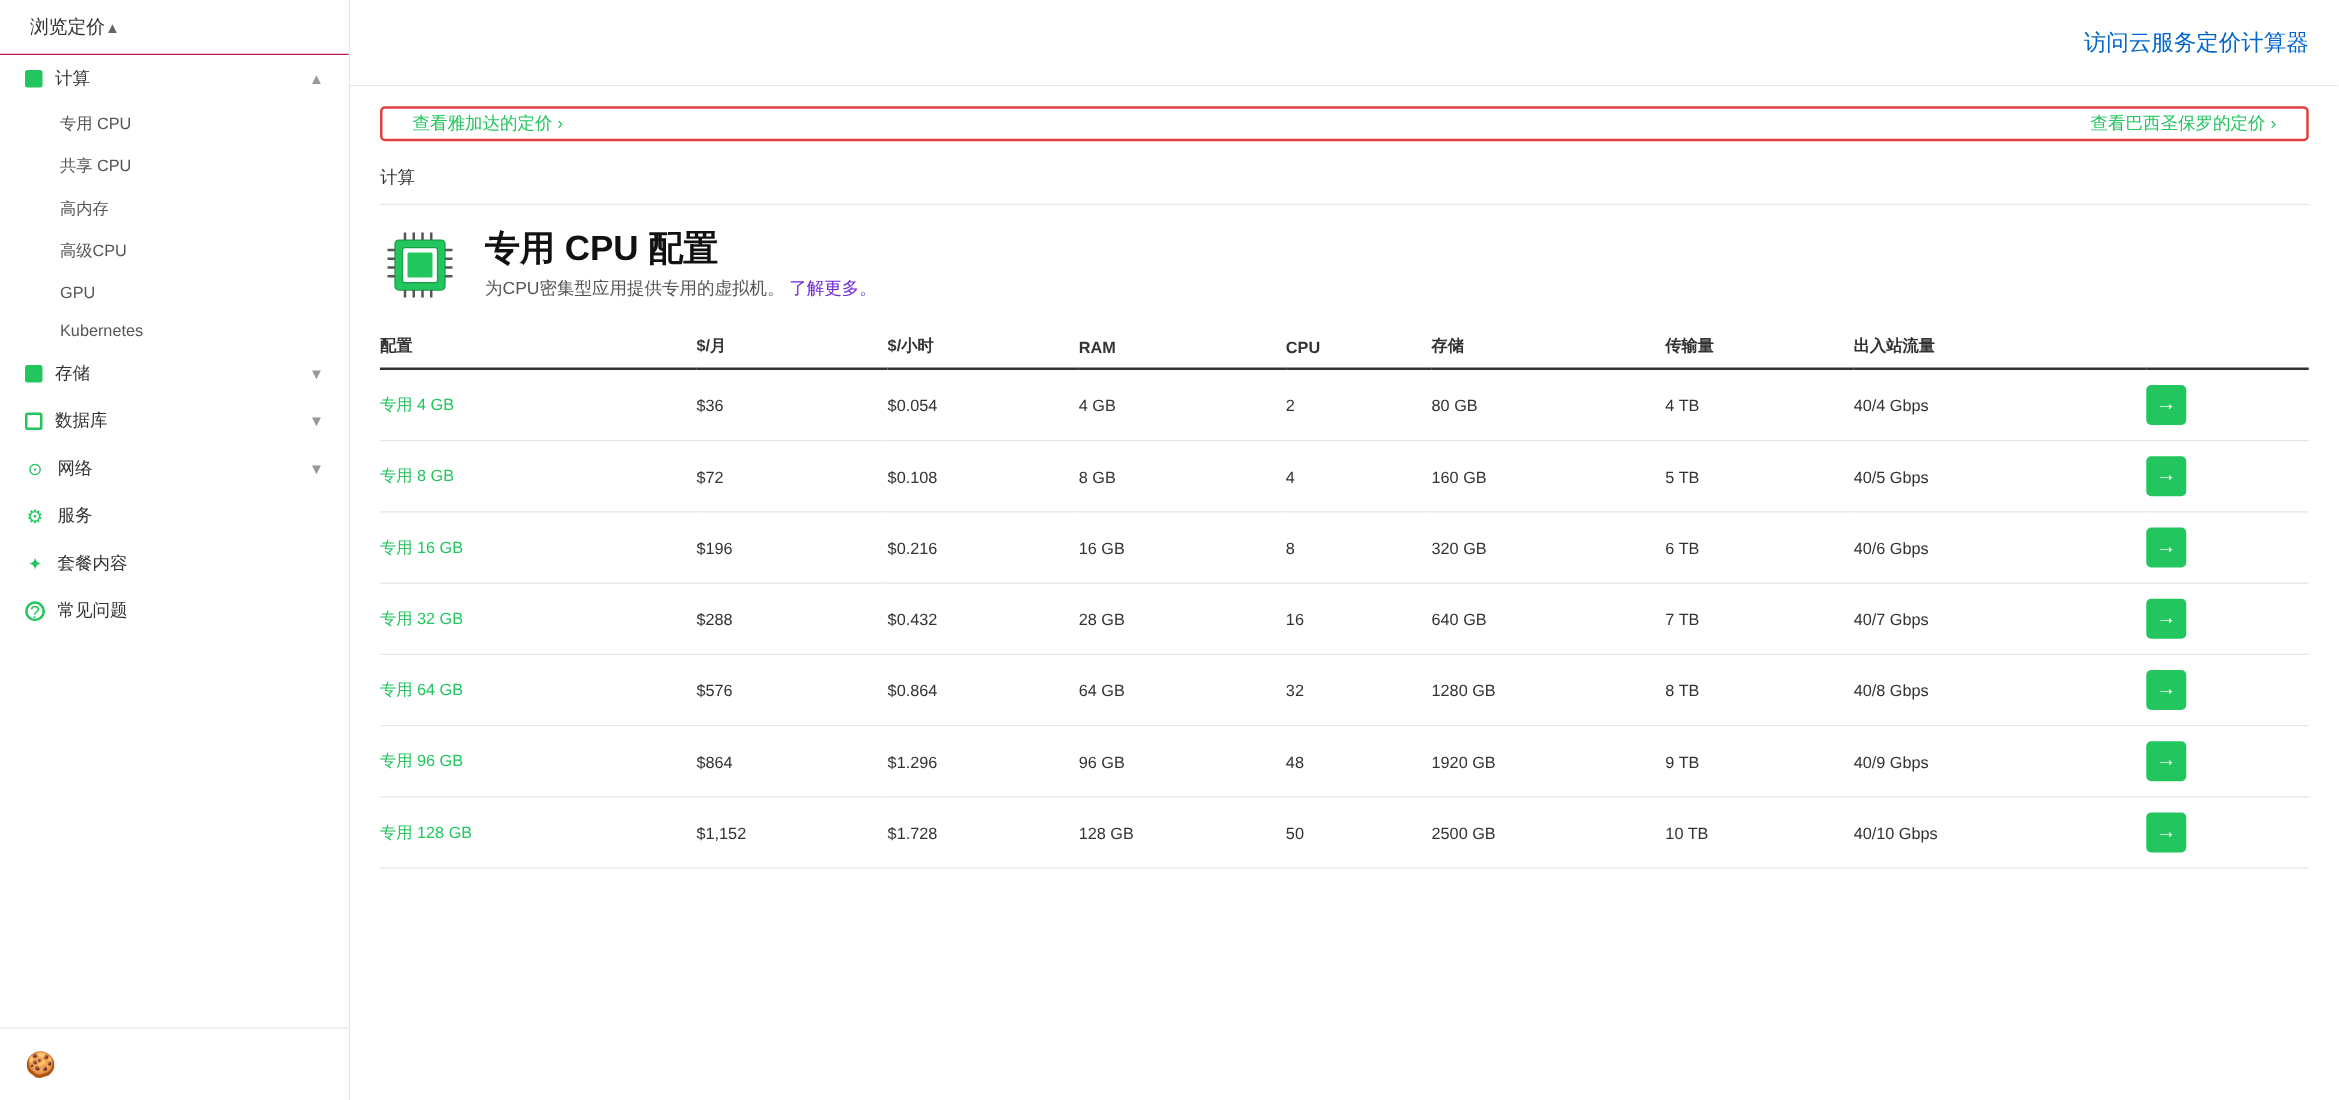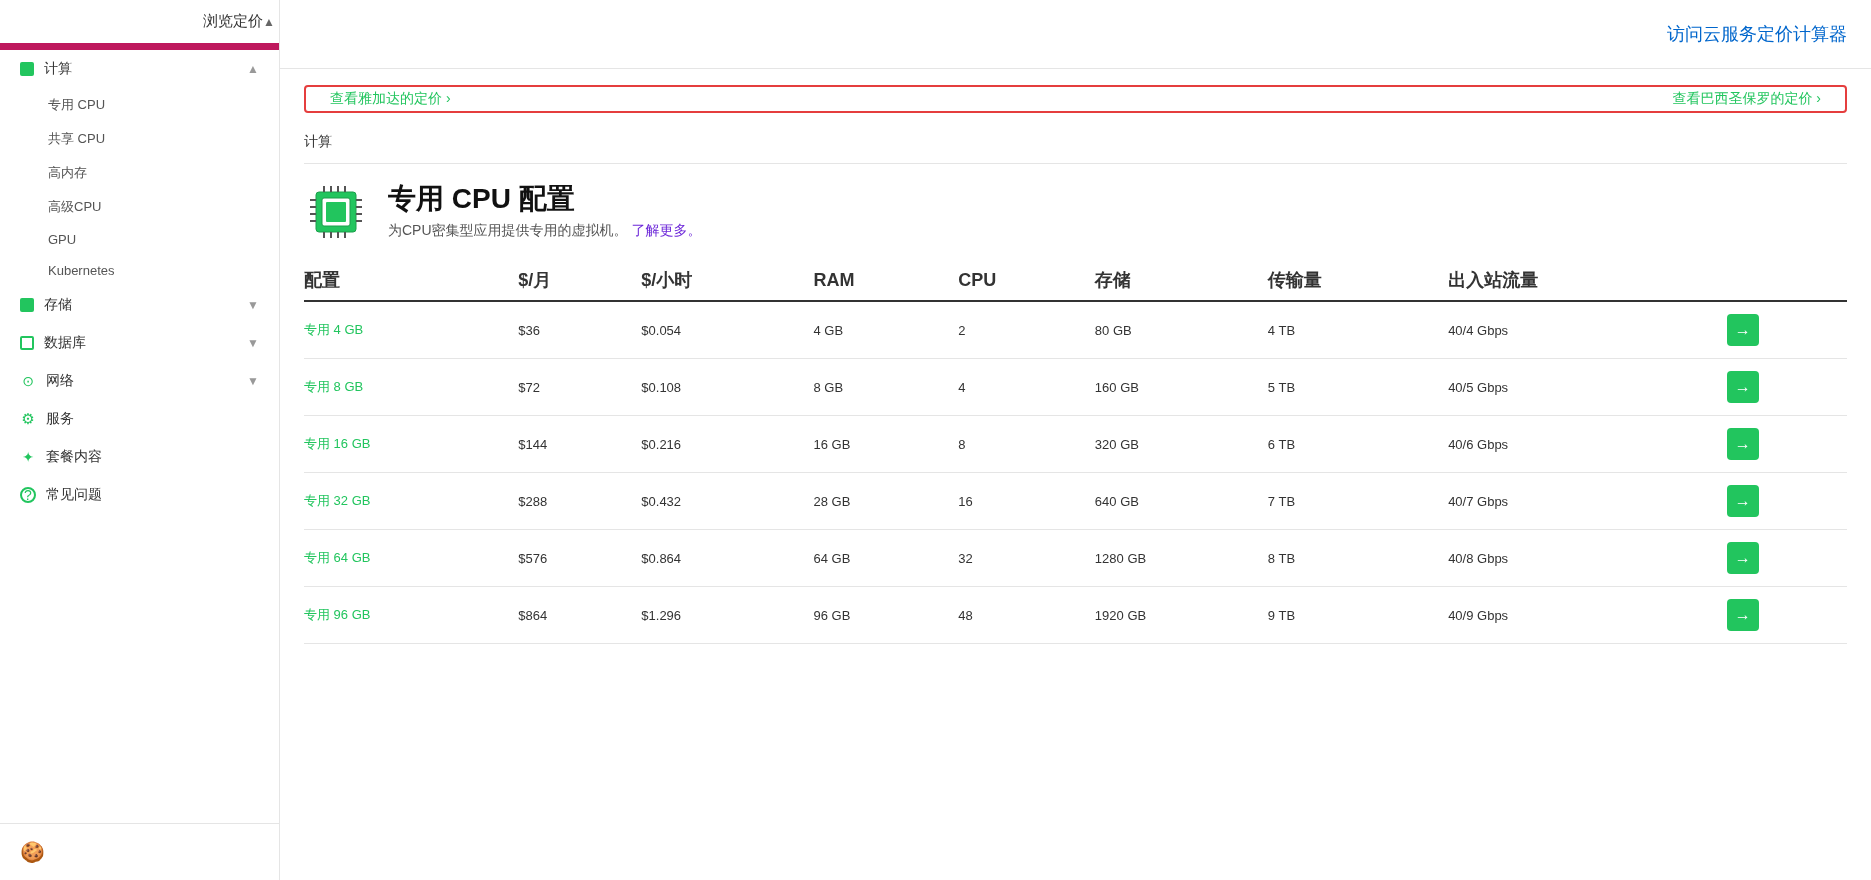--- a/index.html
+++ b/index.html
@@ -12,23 +12,23 @@
       border-right: 1px solid #e5e5e5;
       height: 100%;
       overflow-y: auto;
       background: #fff;
       display: flex;
       flex-direction: column;
     }
     .sidebar-header {
       display: flex;
       align-items: center;
-      justify-content: flex-end;
-      padding: 12px 4px;
-      border-bottom: 7px solid #be185d;
+      justify-content: flex-start;
+      padding: 12px 24px;
+      border-bottom: 1px solid #be185d;
       font-size: 15px;
       font-weight: 500;
       color: #333;
     }
     .sidebar-header .chevron { font-size: 12px; color: #666; }
 
     .sidebar-section {
       padding: 0;
     }
     .sidebar-nav-item {
@@ -151,21 +151,21 @@
 
     
     .pricing-table {
       width: 100%;
       border-collapse: collapse;
       margin-top: 16px;
     }
     .pricing-table th {
       text-align: left;
       padding: 8px 12px 8px 0;
-      font-size: 18px;
+      font-size: 13px;
       font-weight: 600;
       color: #333;
       border-bottom: 2px solid #333;
     }
     .pricing-table td {
       padding: 12px 12px 12px 0;
       font-size: 13px;
       color: #333;
       border-bottom: 1px solid #e5e5e5;
       vertical-align: middle;
@@ -353,21 +353,21 @@
     <td>4</td>
     <td>160 GB</td>
     <td>5 TB</td>
     <td>40/5 Gbps</td>
     <td style="text-align:right;">
       <button class="arrow-btn">→</button>
     </td>
   </tr>
           <tr>
     <td class="plan-name">专用 16 GB</td>
-    <td>$144</td>
+    <td>$196</td>
     <td>$0.216</td>
     <td>16 GB</td>
     <td>8</td>
     <td>320 GB</td>
     <td>6 TB</td>
     <td>40/6 Gbps</td>
     <td style="text-align:right;">
       <button class="arrow-btn">→</button>
     </td>
   </tr>
@@ -403,16 +403,29 @@
     <td>$1.296</td>
     <td>96 GB</td>
     <td>48</td>
     <td>1920 GB</td>
     <td>9 TB</td>
     <td>40/9 Gbps</td>
     <td style="text-align:right;">
       <button class="arrow-btn">→</button>
     </td>
   </tr>
+          <tr>
+    <td class="plan-name">专用 128 GB</td>
+    <td>$1,152</td>
+    <td>$1.728</td>
+    <td>128 GB</td>
+    <td>50</td>
+    <td>2500 GB</td>
+    <td>10 TB</td>
+    <td>40/10 Gbps</td>
+    <td style="text-align:right;">
+      <button class="arrow-btn">→</button>
+    </td>
+  </tr>
         </tbody>
     </table>
   </div>
 </div>
 
 </body></html>

